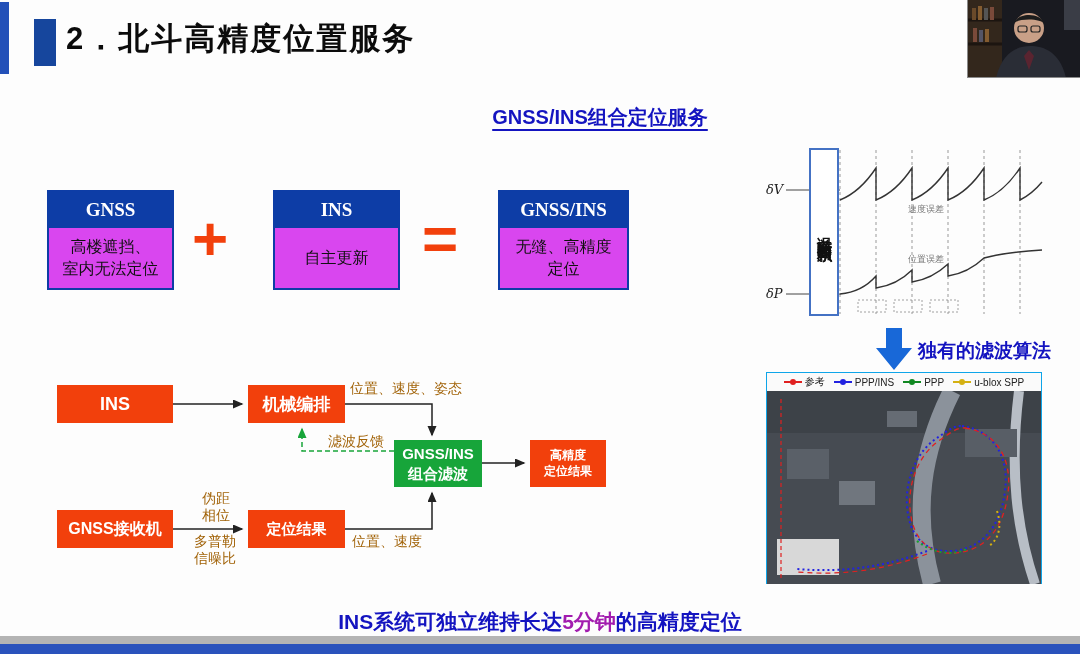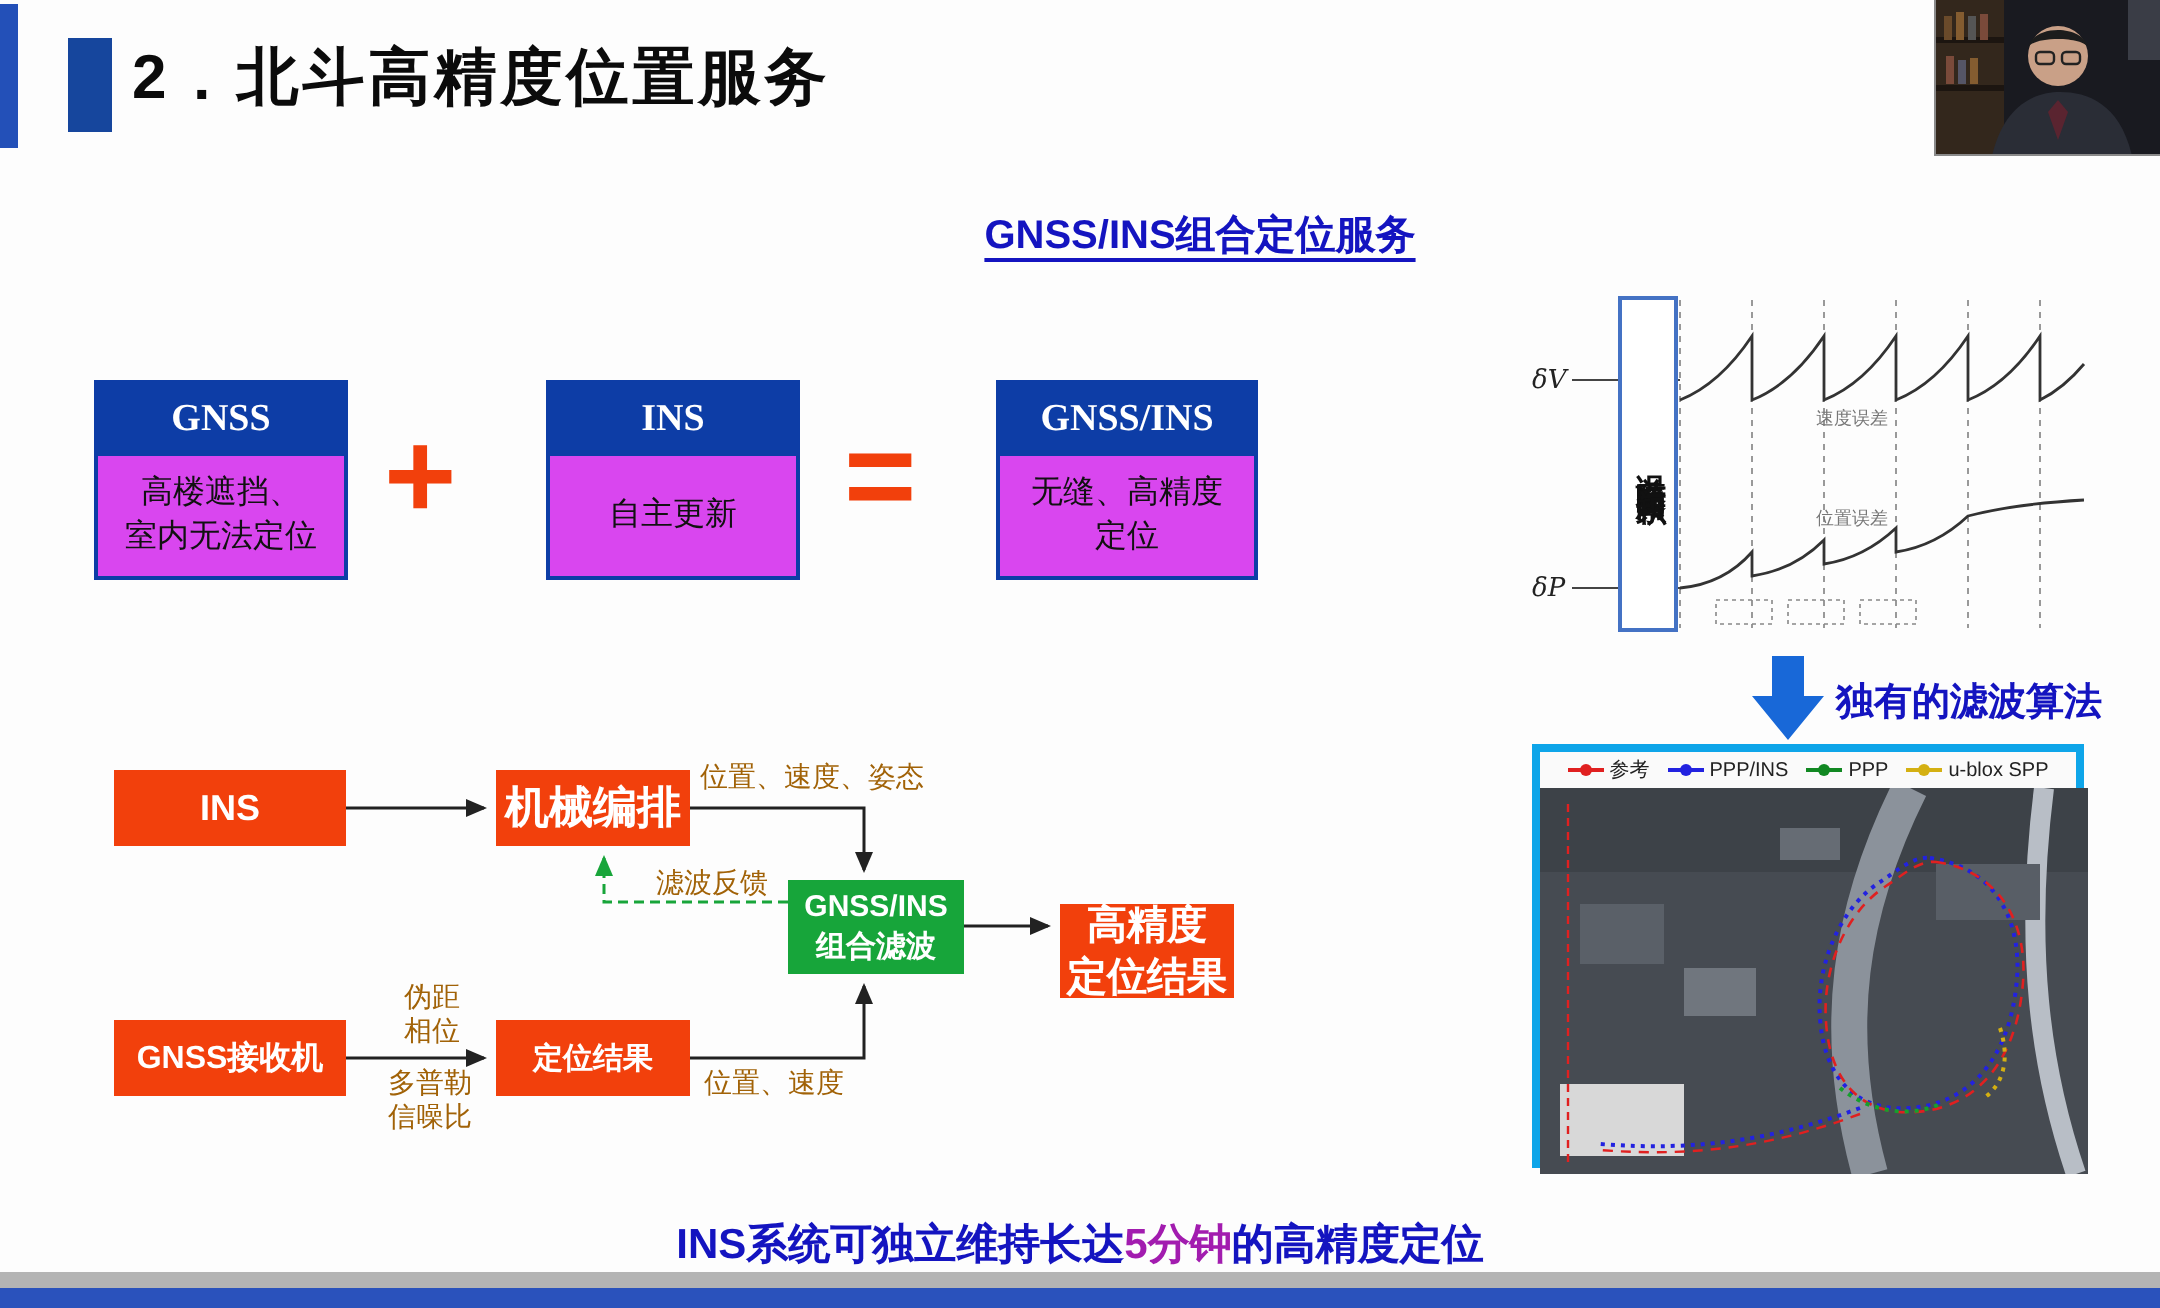--- a/index.html
+++ b/index.html
@@ -30,21 +30,21 @@
   
   .err-chart { position:absolute; left:762px; top:142px; width:285px; height:182px; }
   .err-box { position:absolute; left:47px; top:6px; width:30px; height:168px; background:#fff;
              border:2px solid #4472c4; display:flex; align-items:center; justify-content:center;
              writing-mode:vertical-rl; text-orientation:upright; font-size:15px; font-weight:bold; color:#111; letter-spacing:2px; }
 
   
   .callout-text { position:absolute; left:918px; top:338px; font-size:19px; font-weight:bold; color:#1414c0; }
 
   
-  .map { position:absolute; left:766px; top:372px; width:276px; height:212px; border:4px solid #0ea5e9; background:#464b52; }
+  .map { position:absolute; left:766px; top:372px; width:276px; height:212px; border:1px solid #0ea5e9; background:#464b52; }
   .map-legend { position:absolute; left:0; top:0; width:100%; height:18px; background:#fafafa;
                 display:flex; align-items:center; justify-content:center; gap:9px; font-size:10px; color:#222; }
   .leg-item { display:flex; align-items:center; gap:3px; }
   .leg-line { width:18px; height:2px; position:relative; }
   .leg-line::after { content:""; position:absolute; left:6px; top:-2px; width:6px; height:6px; border-radius:50%;
                      background-color:inherit; }
 
   
   .flow { position:absolute; left:0; top:377px; width:740px; height:210px; }
   .fbox { position:absolute; display:flex; align-items:center; justify-content:center;
@@ -173,24 +173,24 @@
       </defs>
       <path d="M173,27 L242,27" stroke="#222" stroke-width="1.5" fill="none" marker-end="url(#ah)"></path>
       <path d="M345,27 L432,27 L432,58" stroke="#222" stroke-width="1.5" fill="none" marker-end="url(#ah)"></path>
       <path d="M394,74 L302,74 L302,52" stroke="#18a53a" stroke-width="1.5" fill="none" stroke-dasharray="5,3" marker-end="url(#ahg)"></path>
       <path d="M173,152 L242,152" stroke="#222" stroke-width="1.5" fill="none" marker-end="url(#ah)"></path>
       <path d="M345,152 L432,152 L432,116" stroke="#222" stroke-width="1.5" fill="none" marker-end="url(#ah)"></path>
       <path d="M482,86 L524,86" stroke="#222" stroke-width="1.5" fill="none" marker-end="url(#ah)"></path>
     </svg>
 
     <div class="fbox red" style="left:57px; top:8px; width:116px; height:38px; font-size:18px;">INS</div>
-    <div class="fbox red" style="left:248px; top:8px; width:97px; height:38px; font-size:22px;">机械编排</div>
+    <div class="fbox red" style="left:248px; top:8px; width:97px; height:38px; font-size:17px;">机械编排</div>
     <div class="fbox green preline" style="left:394px; top:63px; width:88px; height:47px;">GNSS/INS
 组合滤波</div>
-    <div class="fbox red preline" style="left:530px; top:75px; width:87px; height:47px; font-size:20px; line-height:1.3;">高精度
+    <div class="fbox red preline" style="left:530px; top:63px; width:76px; height:47px; font-size:12px; line-height:1.3;">高精度
 定位结果</div>
     <div class="fbox red" style="left:57px; top:133px; width:116px; height:38px; font-size:16px;">GNSS接收机</div>
     <div class="fbox red" style="left:248px; top:133px; width:97px; height:38px; font-size:15px;">定位结果</div>
 
     <div class="flabel" style="left:350px; top:3px;">位置、速度、姿态</div>
     <div class="flabel" style="left:328px; top:56px;">滤波反馈</div>
     <div class="flabel preline" style="left:186px; top:113px; width:60px;">伪距
 相位</div>
     <div class="flabel preline" style="left:180px; top:156px; width:70px;">多普勒
 信噪比</div>

